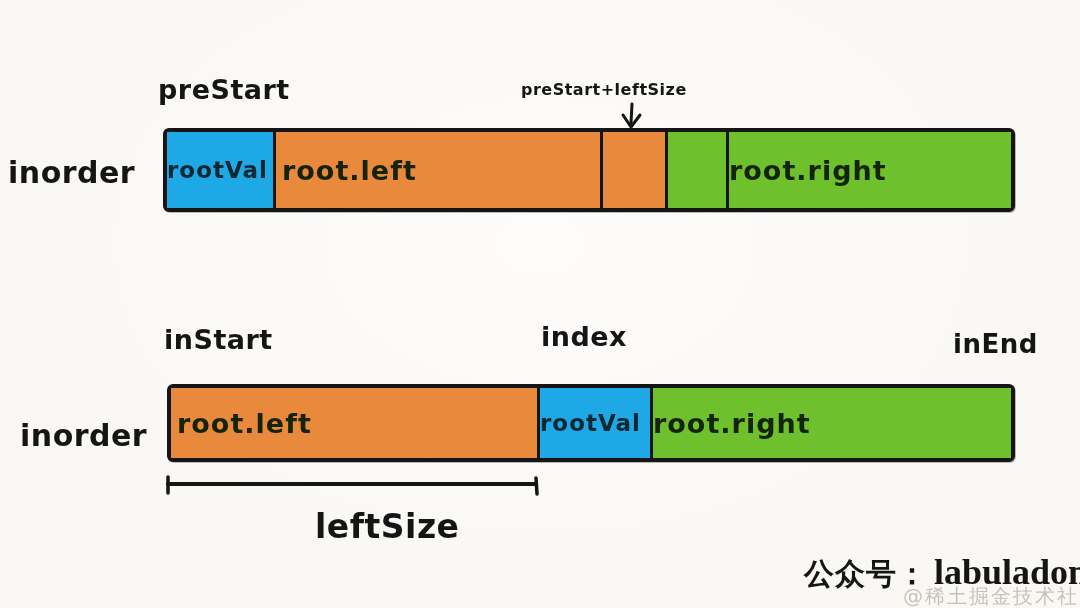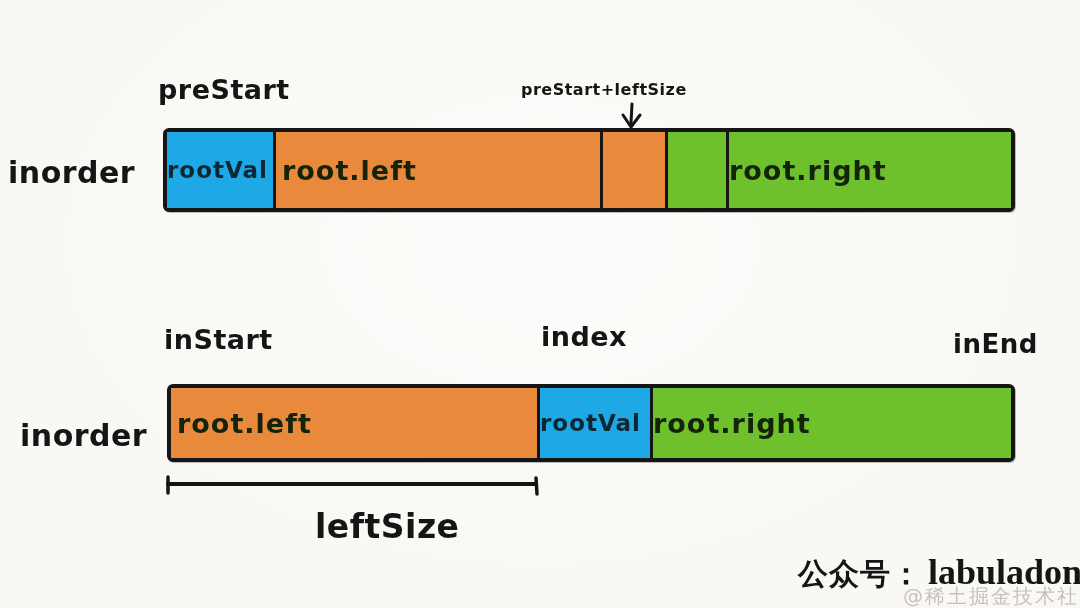--- a/index.html
+++ b/index.html
@@ -50,20 +50,21 @@
   .bottom-bar{left:167px;top:384px;width:848px;height:78px;}
   svg.mark{position:absolute;overflow:visible;}
   .leftsize-label{font-size:33px;margin-left:29px;}
   .footer{
     position:absolute;left:798px;top:551px;white-space:nowrap;
     display:flex;align-items:baseline;
   }
   .footer .cjk{
     font-weight:bold;font-size:30px;letter-spacing:1px;
     font-family:"DejaVu Sans","Liberation Sans",sans-serif;
+    margin-left:6px;
   }
   .footer .name{
     font-family:"Liberation Serif","DejaVu Serif",serif;
     font-size:36px;font-weight:bold;margin-left:6px;
   }
   .watermark{
     position:absolute;left:903px;top:583px;
     font-size:20px;letter-spacing:2px;color:var(--wm);
     opacity:.75;white-space:nowrap;z-index:5;
     font-family:"DejaVu Sans","Liberation Sans",sans-serif;

